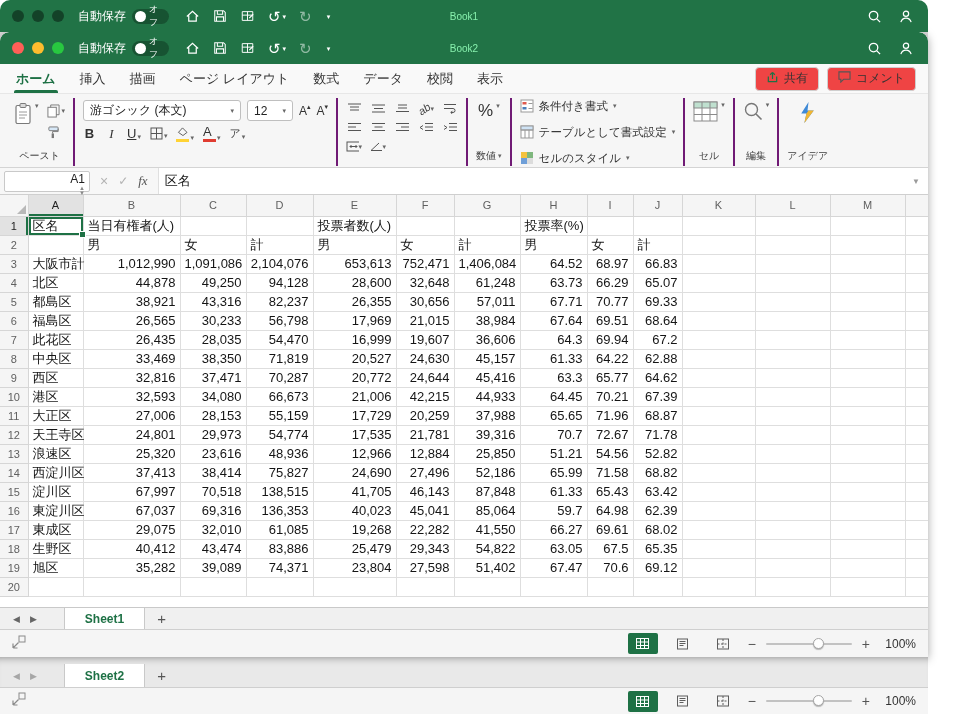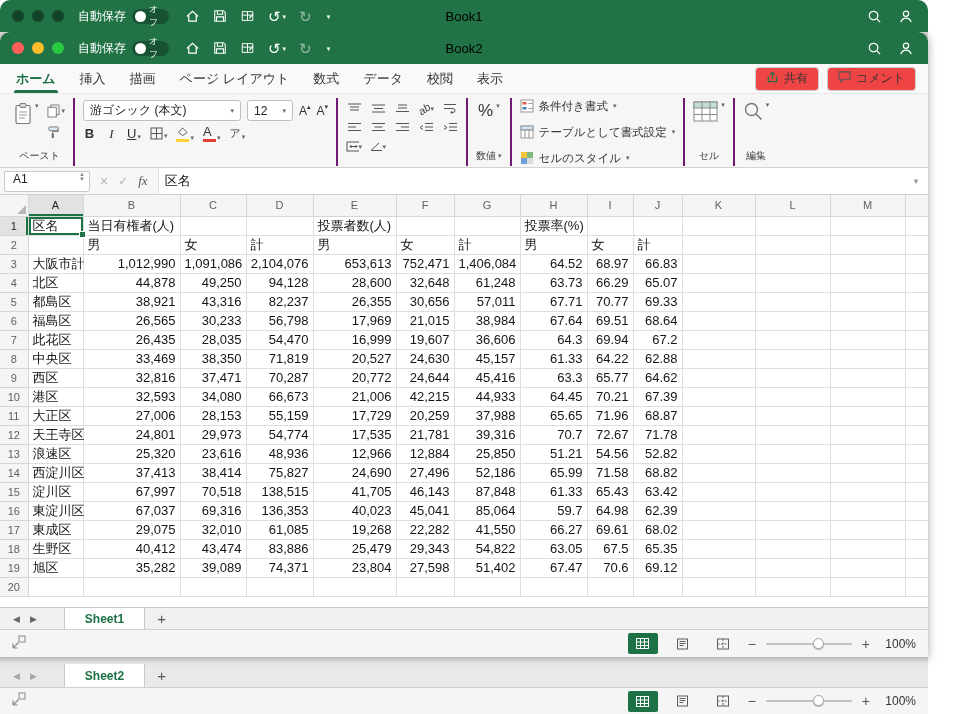--- a/index.html
+++ b/index.html
@@ -17,21 +17,21 @@
   .dot.dim { background:rgba(0,0,0,.42); }
   .autosave-label { font-size:12px; color:#fff; }
   .toggle { width:37px; height:15px; border-radius:8px; background:rgba(0,0,0,.28);
     display:inline-flex; align-items:center; padding:0 3px; gap:3px; margin-left:6px; }
   .knob { width:11px; height:11px; border-radius:50%; background:#fff; flex:0 0 11px; }
   .toggle-state { font-size:9px; color:#fff; }
   .tb-icons { display:flex; align-items:center; gap:13px; margin-left:16px; }
   .tb-icon { display:flex; align-items:center; color:#fff; font-size:15px; line-height:1; }
   .tb-icon.dim2 { opacity:.5; }
   .tinychev { font-size:7px; color:#fff; margin-left:2px; }
-  .tb-title { position:absolute; left:50%; transform:translateX(-50%); font-size:13px; color:#000000; }
+  .tb-title { position:absolute; left:50%; transform:translateX(-50%); font-size:10px; color:#86efac; }
   .tb-right { position:absolute; right:14px; display:flex; align-items:center; gap:16px; }
 
   
   .stack { flex:1; display:flex; flex-direction:column; background:#dcdcdc; }
   .front-window { flex:0 0 625px; height:625px; border-radius:9px 9px 0 0; overflow:hidden;
     box-shadow:0 2px 10px rgba(0,0,0,.35); background:#f6f6f6; display:flex; flex-direction:column; }
   .front-window .titlebar { border-radius:9px 9px 0 0; }
 
   
   .tabrow { height:30px; flex:0 0 30px; background:#f9f9f9; display:flex; align-items:center;
@@ -77,21 +77,21 @@
   .icon16 { width:16px; height:14px; display:flex; align-items:center; justify-content:center; }
   .ab { font-size:11px; font-style:italic; color:#444; transform:rotate(-35deg); display:inline-block; }
   .pct { font-size:17px; color:#333; line-height:1; }
   .stylerow { display:flex; align-items:center; gap:5px; height:19px; font-size:11.5px; color:#333; white-space:nowrap; }
   .bigicon { padding-top:3px; display:flex; justify-content:center; gap:3px; }
 
   
   .formulabar { height:27px; flex:0 0 27px; background:#f7f7f7; border-bottom:1px solid #cfcfcf;
     display:flex; align-items:center; padding-left:4px; }
   .namebox { width:86px; height:21px; background:#fff; border:1px solid #c9c9c9; border-radius:2px;
-    display:flex; align-items:flex-start; padding:0 4px 0 8px; font-size:12px; color:#222; }
+    display:flex; align-items:flex-end; padding:0 4px 0 8px; font-size:12px; color:#222;flex-direction:column; }
   .stepper { margin-left:auto; display:flex; flex-direction:column; line-height:5px; font-size:6px; color:#888; }
   .fbtns { display:flex; align-items:center; gap:10px; padding:0 10px; }
   .fx-cancel { color:#b3b3b3; font-size:14px; }
   .fx-enter { color:#b3b3b3; font-size:12px; }
   .fx { font-family:"Liberation Serif",serif; font-style:italic; font-size:13px; color:#555; }
   .finput { flex:1; height:100%; background:#fff; border-left:1px solid #e0e0e0; display:flex;
     align-items:center; padding:0 6px; font-size:13px; color:#111; }
   .fchev { padding:0 8px; color:#9a9a9a; font-size:8px; background:#fff; height:100%; display:flex; align-items:center; }
 
   
@@ -496,20 +496,31 @@
                 <circle cx="8.5" cy="8.5" r="6" fill="none" stroke="#777" stroke-width="1.4"></circle>
                 <path d="M13 13l5.5 5.5" stroke="#777" stroke-width="1.6"></path>
               </svg>
             <span class="chev">▾</span>
           </div>
           <div class="glabel">
               <span>編集</span>
             </div>
         </div>
 
+        <div class="rgroup">
+          <div class="bigicon">
+            <svg width="17" height="23" viewBox="0 0 16 22">
+                <path d="M9 1L2 12h5l-2 9 9-12H8z" fill="#3f8ad6"></path>
+                <path d="M7 12l-2 9 9-12H9z" fill="#f2b632"></path>
+              </svg>
+          </div>
+          <div class="glabel">
+              <span>アイデア</span>
+            </div>
+        </div>
 
       </div>
 
       <div class="formulabar">
         <div class="namebox">
           <span>A1</span>
           <span class="stepper">
               <span>▲</span>
               <span>▼</span>
             </span>

